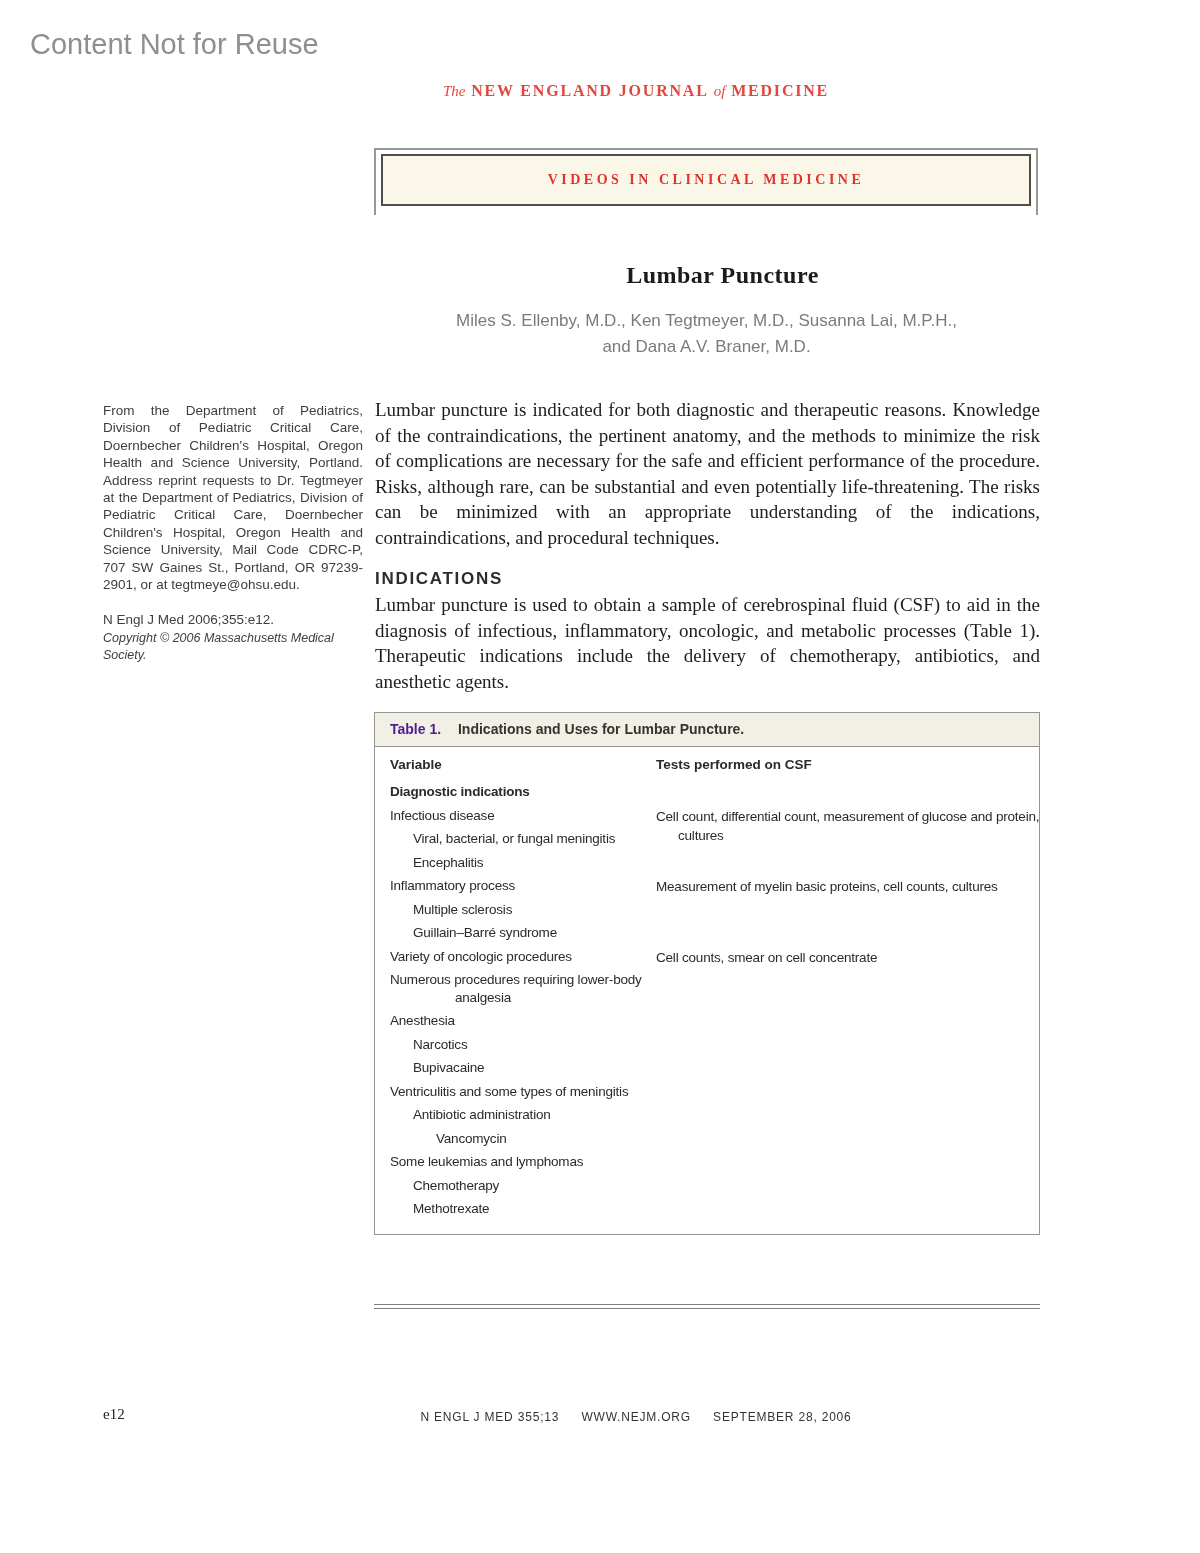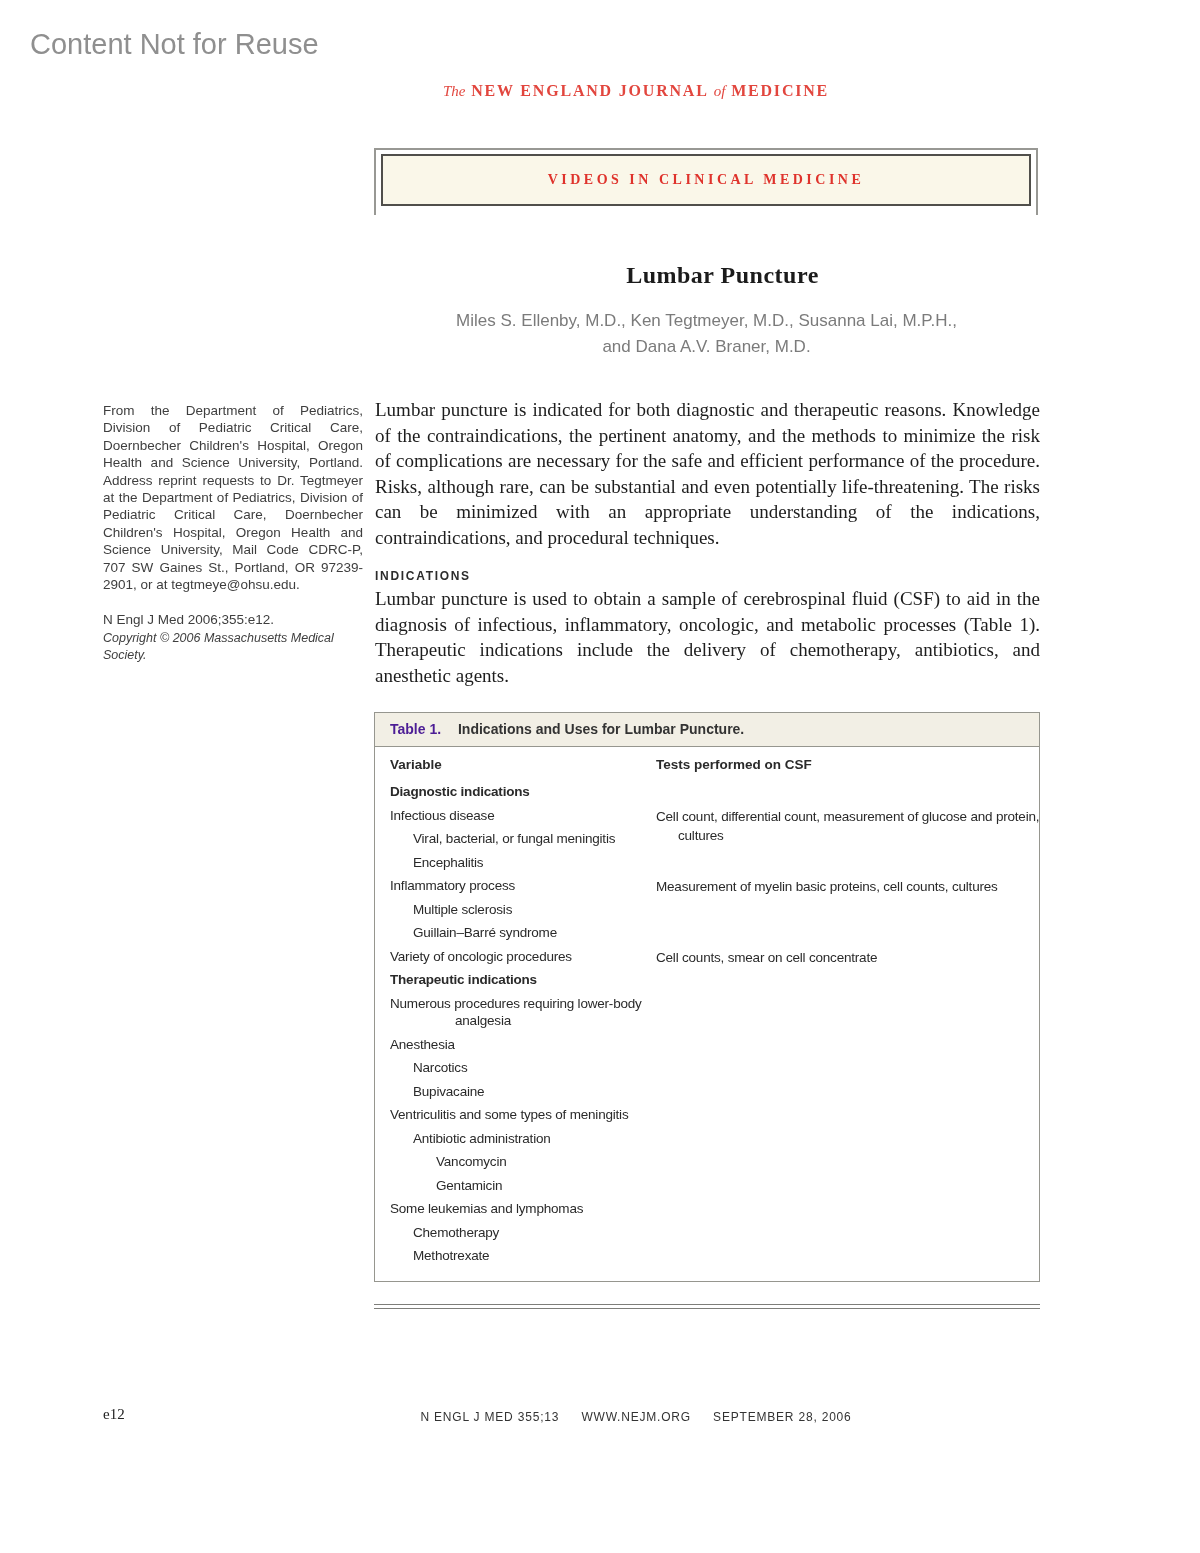--- a/index.html
+++ b/index.html
@@ -27,21 +27,21 @@
 
   .margin-note{position:absolute;left:103px;top:402px;width:260px;
     font-family:"Liberation Sans",sans-serif;font-size:13.5px;line-height:17.4px;
     color:#3e3e3e;text-align:justify;}
   .margin-note p{margin:0;}
   .margin-note .citation{margin-top:18px;text-align:left;}
   .margin-note .copyright{font-style:italic;font-size:12.5px;margin-top:1px;text-align:left;}
 
   .body-col{position:absolute;left:375px;top:397px;width:665px;}
   .para{margin:0;font-size:19px;line-height:25.5px;text-align:justify;hyphens:auto;}
-  .sec{margin:19px 0 3px 0;font-family:"Liberation Sans",sans-serif;font-size:12px;
+  .sec{margin:19px 0 3px 0;font-family:"Liberation Sans",sans-serif;font-size:17px;
     font-weight:bold;letter-spacing:1.7px;color:#2c2c2c;}
 
   .table1{position:absolute;left:374px;top:712px;width:666px;box-sizing:border-box;
     border:1.5px solid #96968f;background:#ffffff;
     font-family:"Liberation Sans",sans-serif;color:#2a2a2a;}
   .t-title{background:#f2efe5;border-bottom:1.5px solid #96968f;padding:8px 15px 9px 15px;
     font-size:14px;font-weight:bold;color:#333;}
   .t-title .t-red{color:#4c1d95;margin-right:13px;}
   .t-head{position:relative;padding:10px 15px 3px 15px;font-size:13.5px;font-weight:bold;}
   .t-head .h2{position:absolute;left:281px;top:10px;}
@@ -133,45 +133,39 @@
           <div class="v i1">Multiple sclerosis</div>
         </div>
         <div class="row">
           <div class="v i1">Guillain–Barré syndrome</div>
         </div>
         <div class="row">
           <div class="v i0">Variety of oncologic procedures</div>
           <div class="tests">Cell counts, smear on cell concentrate</div>
         </div>
         <div class="row">
-          <div class="v i0 b">Therapeutic indications</div>
-        </div>
-        <div class="row">
           <div class="v i0 hang">Numerous procedures requiring lower-body analgesia</div>
         </div>
         <div class="row">
           <div class="v i0">Anesthesia</div>
         </div>
         <div class="row">
           <div class="v i1">Narcotics</div>
         </div>
         <div class="row">
           <div class="v i1">Bupivacaine</div>
         </div>
         <div class="row">
           <div class="v i0">Ventriculitis and some types of meningitis</div>
         </div>
         <div class="row">
           <div class="v i1">Antibiotic administration</div>
         </div>
         <div class="row">
           <div class="v i2">Vancomycin</div>
-        </div>
-        <div class="row">
-          <div class="v i2">Gentamicin</div>
         </div>
         <div class="row">
           <div class="v i0">Some leukemias and lymphomas</div>
         </div>
         <div class="row">
           <div class="v i1">Chemotherapy</div>
         </div>
         <div class="row">
           <div class="v i1">Methotrexate</div>
         </div>

